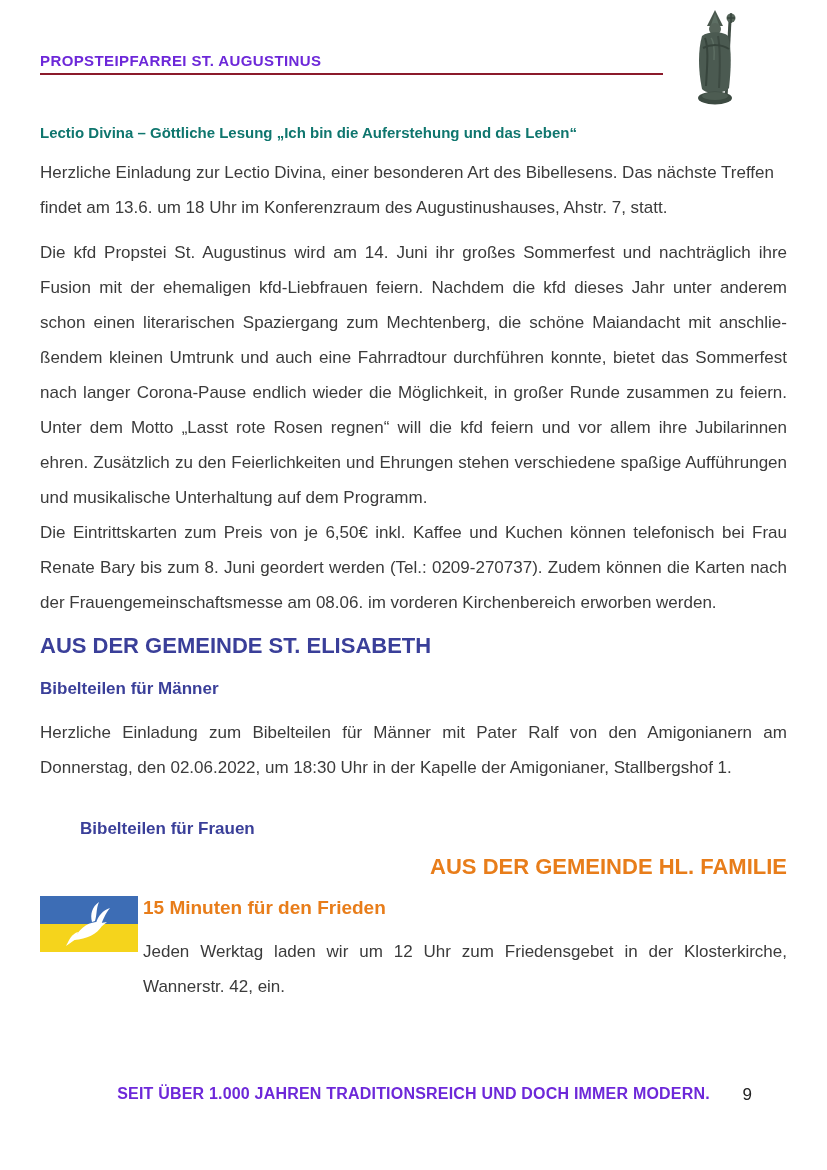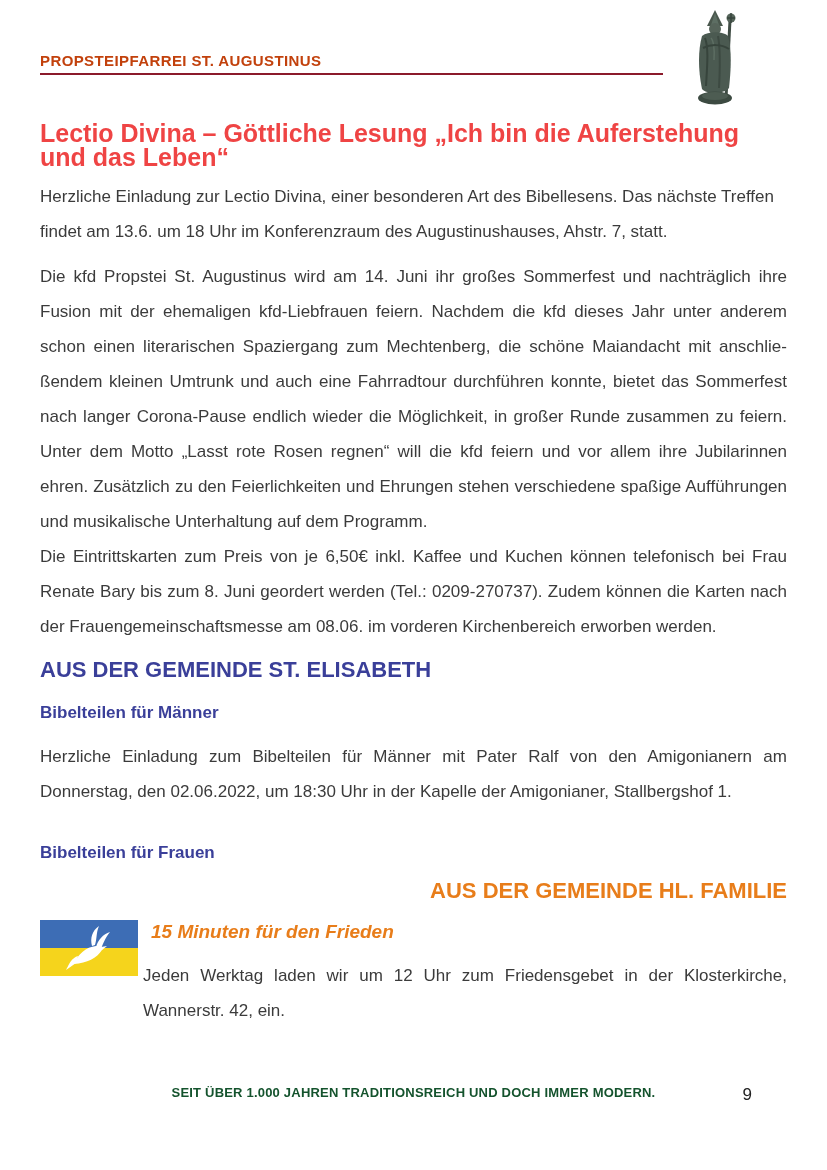--- a/index.html
+++ b/index.html
@@ -14,52 +14,52 @@
   }
   .content{padding:0 40px;}
   
   .header-rule{
     margin-top:52px;
     width:623px;
     border-bottom:2px solid #8b1a2b;
     padding-bottom:3px;
   }
   .header-title{
-    font-size:15px;font-weight:bold;color:#c2410c;letter-spacing:.4px;
+    font-size:15px;font-weight:bold;color:#6d28d9;letter-spacing:.4px;
   }
   .statue{position:absolute;top:8px;right:79px;width:63px;height:98px;}
   
-  .h-green{color:#ef4444;font-size:25px;font-weight:bold;line-height:24px;}
+  .h-green{color:#0f766e;font-size:15px;font-weight:bold;line-height:24px;}
   .h-blue-lg{color:#3a3f99;font-size:22px;font-weight:bold;line-height:26px;}
   .h-blue{color:#3a3f99;font-size:17px;font-weight:bold;line-height:24px;}
   .h-orange-lg{color:#e87d1a;font-size:22px;font-weight:bold;line-height:26px;text-align:right;}
   .h-orange{color:#e87d1a;font-size:19px;font-weight:bold;line-height:24px;}
   
   .body-p{font-size:17px;line-height:35px;margin:0;}
   .just{text-align:justify;}
   .mt-h1{margin-top:46px;}
   .mt-p{margin-top:10px;}
   .mt-sec{margin-top:30px;}
   .mt-title{margin-top:13px;}
   .mt-sub{margin-top:18px;}
-  .mt-sub2{margin-top:32px;}
+  .mt-sub2{margin-top:32px;margin-left:40px;}
   .mt-p2{margin-top:14px;}
   
   .flag-row{display:flex;margin-top:16px;}
   .flag{width:98px;height:56px;flex:0 0 98px;}
   .flag-col{margin-left:5px;padding-left:0;}
-  .flag-col .h-orange{margin-left:8px;font-style:italic;}
+  .flag-col .h-orange{margin-left:0;}
   .flag-col .body-p{width:644px;}
   
   .footer{
     position:absolute;left:40px;right:40px;top:1085px;
     display:flex;align-items:baseline;justify-content:center;
   }
   .footer-motto{
-    color:#14532d;font-size:13px;font-weight:bold;letter-spacing:.2px;
+    color:#6d28d9;font-size:16px;font-weight:bold;letter-spacing:.2px;
     text-align:center;
   }
   .page-number{
     position:absolute;right:35px;top:0;
     color:#222;font-size:17px;font-weight:normal;
   }
 </style>
 </head>
 <body>
 

